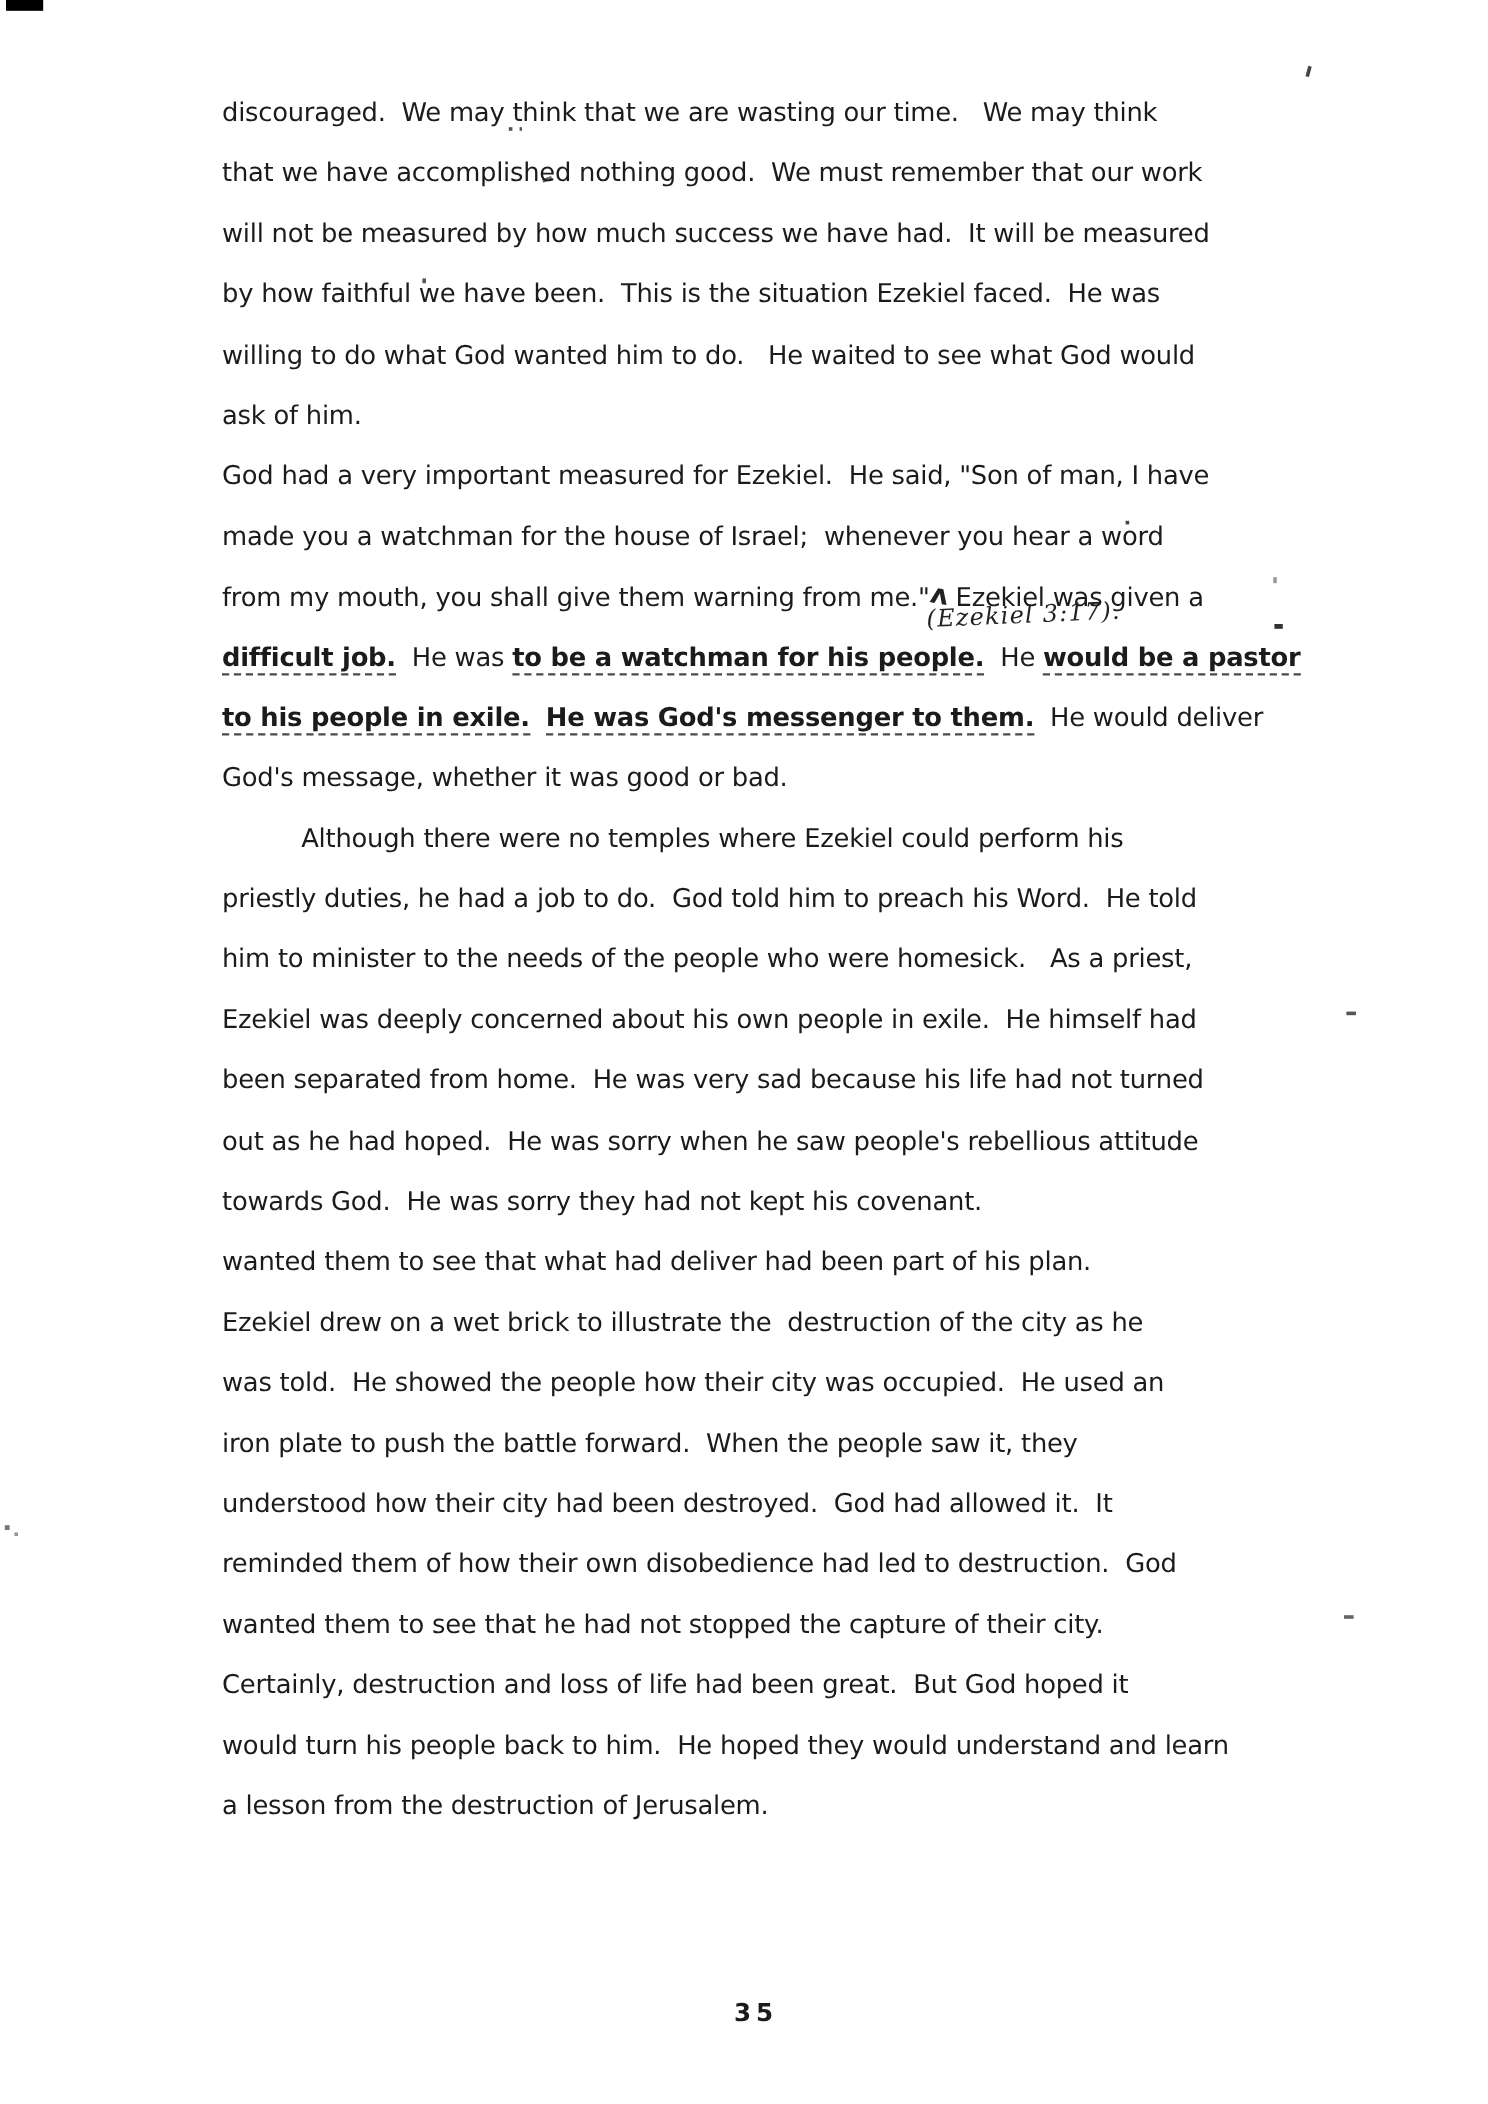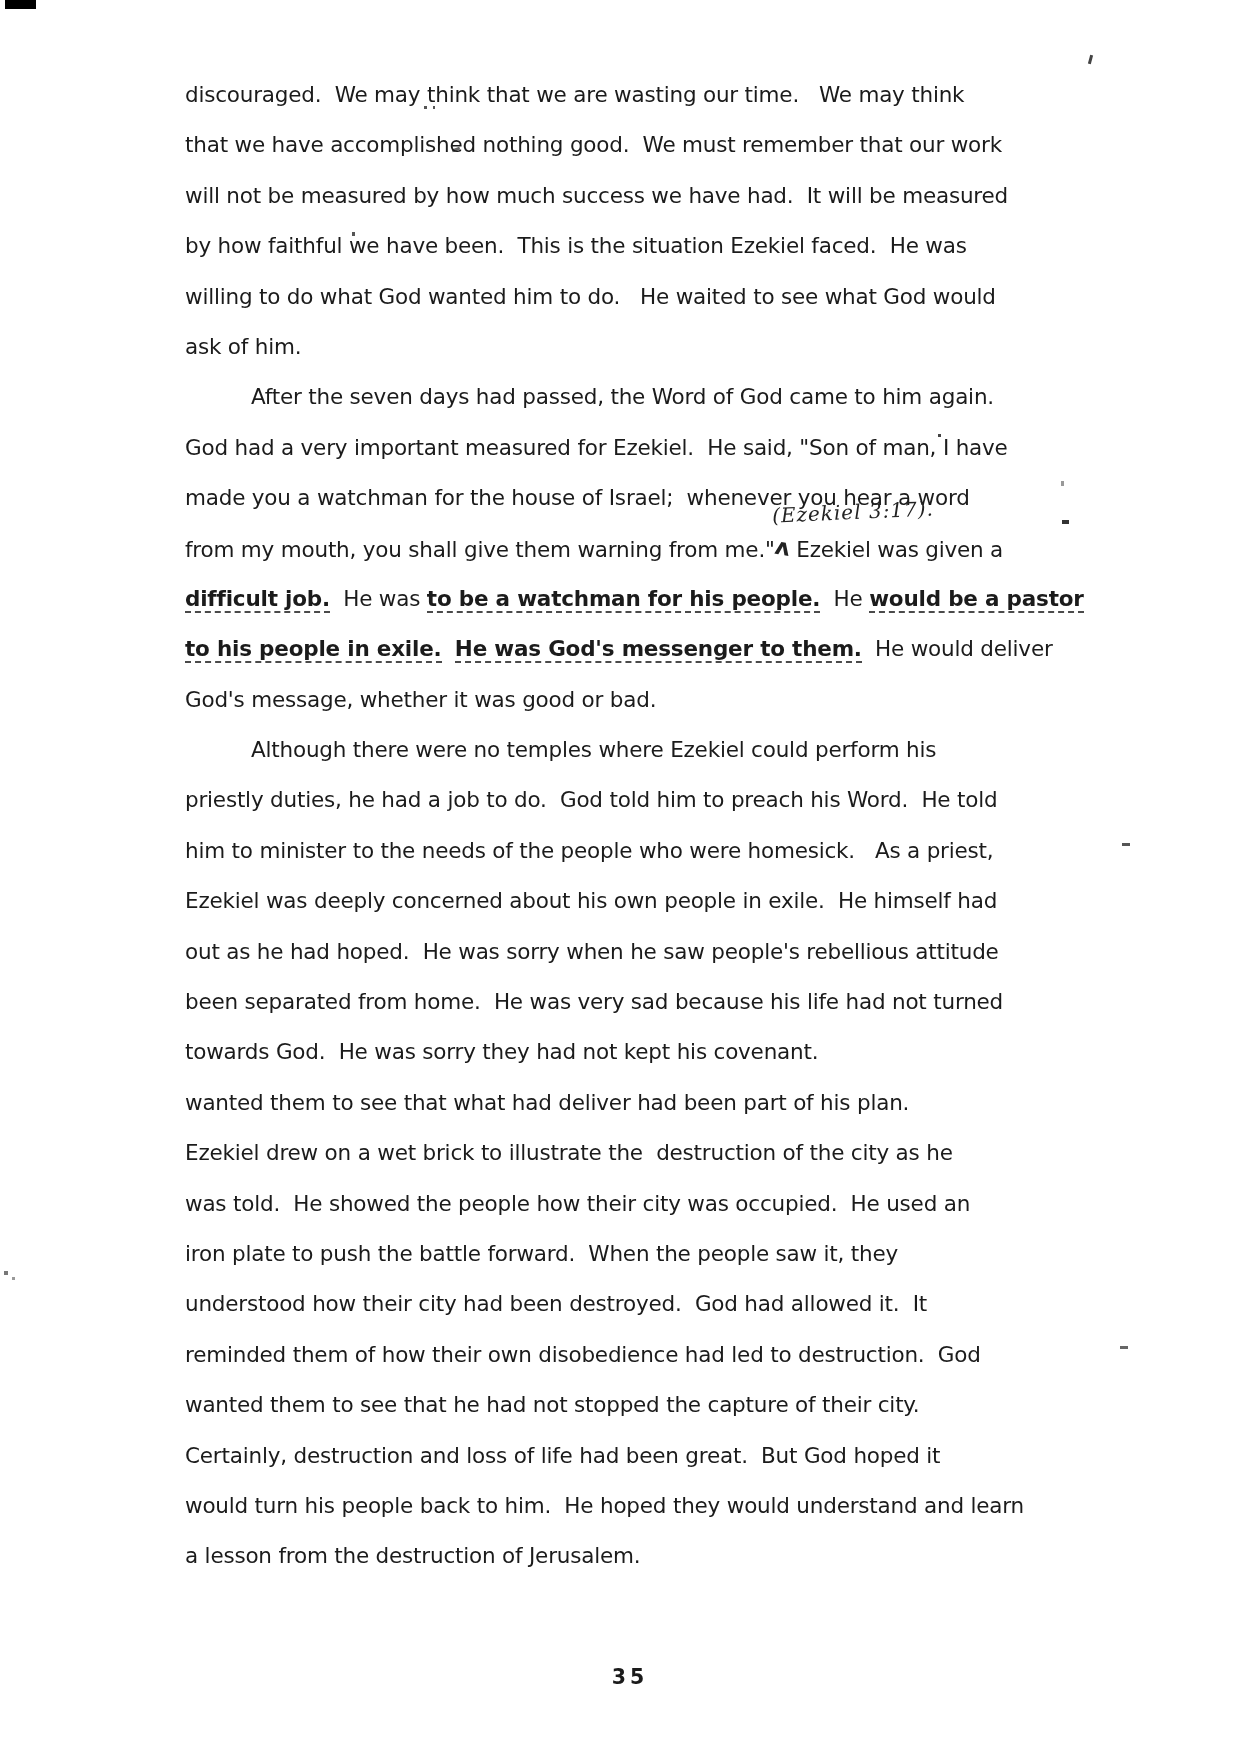--- a/index.html
+++ b/index.html
@@ -96,33 +96,32 @@
   <div class="speck" style="left:12px;top:1277px;width:3px;height:3px;background:#999;"></div>
   <div class="speck" style="left:1120px;top:1346px;width:8px;height:3px;background:#666;"></div>
 
   <div class="text-block" id="text-block">
       <div class="line"><span class="seg">discouraged.  We may think that we are wasting our time.   We may think</span></div>
       <div class="line"><span class="seg">that we have accomplished nothing good.  We must remember that our work</span></div>
       <div class="line"><span class="seg">will not be measured by how much success we have had.  It will be measured</span></div>
       <div class="line"><span class="seg">by how faithful we have been.  This is the situation Ezekiel faced.  He was</span></div>
       <div class="line"><span class="seg">willing to do what God wanted him to do.   He waited to see what God would</span></div>
       <div class="line"><span class="seg">ask of him.</span></div>
-      <div class="line indent"><span class="seg">After the seven days had passed, the Word of God came to him again.</span></div>
       <div class="line"><span class="seg">God had a very important measured for Ezekiel.  He said, "Son of man, I have</span></div>
       <div class="line"><span class="seg">made you a watchman for the house of Israel;  whenever you hear a word</span></div>
       <div class="line"><span class="seg">from my mouth, you shall give them warning from me."</span><span class="seg caret">ʌ</span><span class="seg"> Ezekiel was given a</span></div>
       <div class="line"><span class="seg dashed">difficult job.</span><span class="seg">  He was </span><span class="seg dashed">to be a watchman for his people.</span><span class="seg">  He </span><span class="seg dashed">would be a pastor</span></div>
       <div class="line"><span class="seg dashed">to his people in exile.</span><span class="seg">  </span><span class="seg dashed">He was God's messenger to them.</span><span class="seg">  He would deliver</span></div>
       <div class="line"><span class="seg">God's message, whether it was good or bad.</span></div>
       <div class="line indent"><span class="seg">Although there were no temples where Ezekiel could perform his</span></div>
       <div class="line"><span class="seg">priestly duties, he had a job to do.  God told him to preach his Word.  He told</span></div>
       <div class="line"><span class="seg">him to minister to the needs of the people who were homesick.   As a priest,</span></div>
       <div class="line"><span class="seg">Ezekiel was deeply concerned about his own people in exile.  He himself had</span></div>
+      <div class="line"><span class="seg">been separated from home.  He was very sad because his life had not turned</span></div>
       <div class="line"><span class="seg">out as he had hoped.  He was sorry when he saw people's rebellious attitude</span></div>
-      <div class="line"><span class="seg">been separated from home.  He was very sad because his life had not turned</span></div>
       <div class="line"><span class="seg">towards God.  He was sorry they had not kept his covenant.</span></div>
       <div class="line"><span class="seg">wanted them to see that what had deliver had been part of his plan.</span></div>
       <div class="line"><span class="seg">Ezekiel drew on a wet brick to illustrate the  destruction of the city as he</span></div>
       <div class="line"><span class="seg">was told.  He showed the people how their city was occupied.  He used an</span></div>
       <div class="line"><span class="seg">iron plate to push the battle forward.  When the people saw it, they</span></div>
       <div class="line"><span class="seg">understood how their city had been destroyed.  God had allowed it.  It</span></div>
       <div class="line"><span class="seg">reminded them of how their own disobedience had led to destruction.  God</span></div>
       <div class="line"><span class="seg">wanted them to see that he had not stopped the capture of their city.</span></div>
       <div class="line"><span class="seg">Certainly, destruction and loss of life had been great.  But God hoped it</span></div>
       <div class="line"><span class="seg">would turn his people back to him.  He hoped they would understand and learn</span></div>

